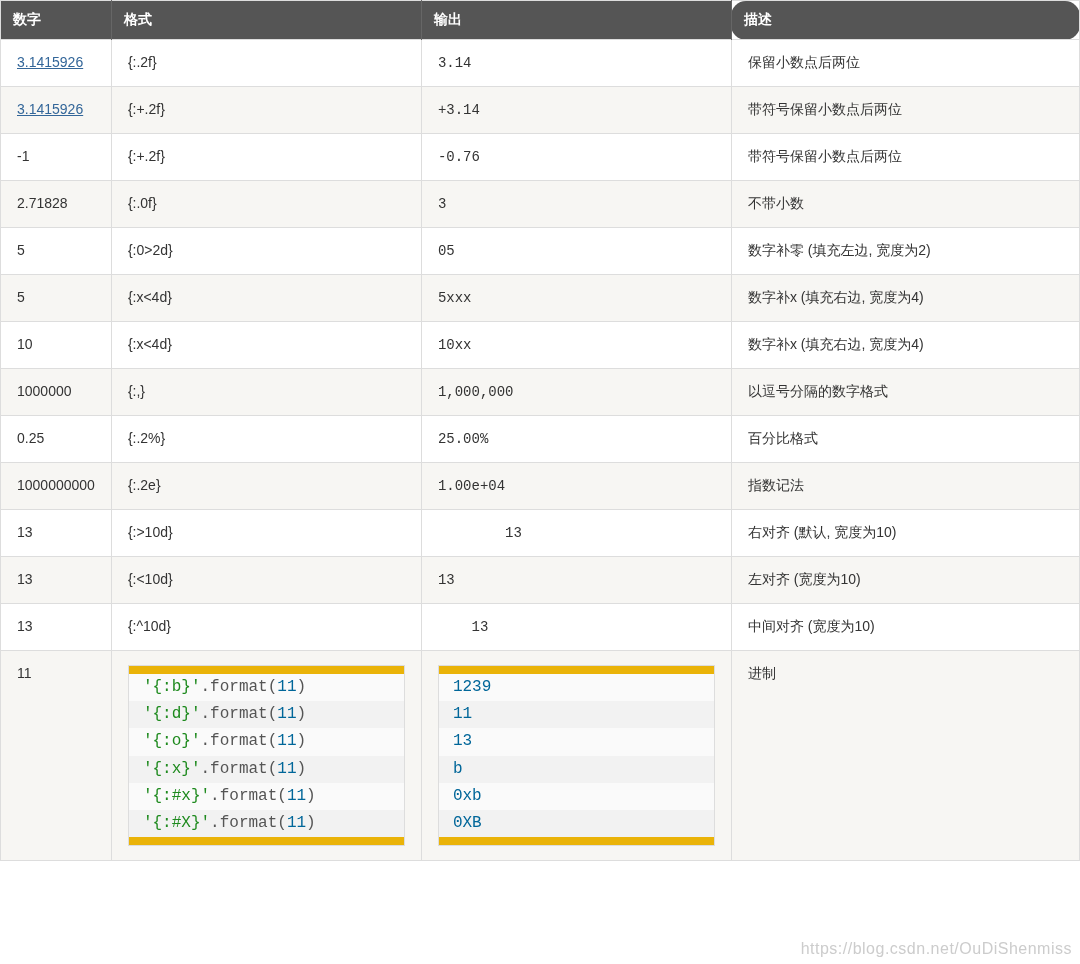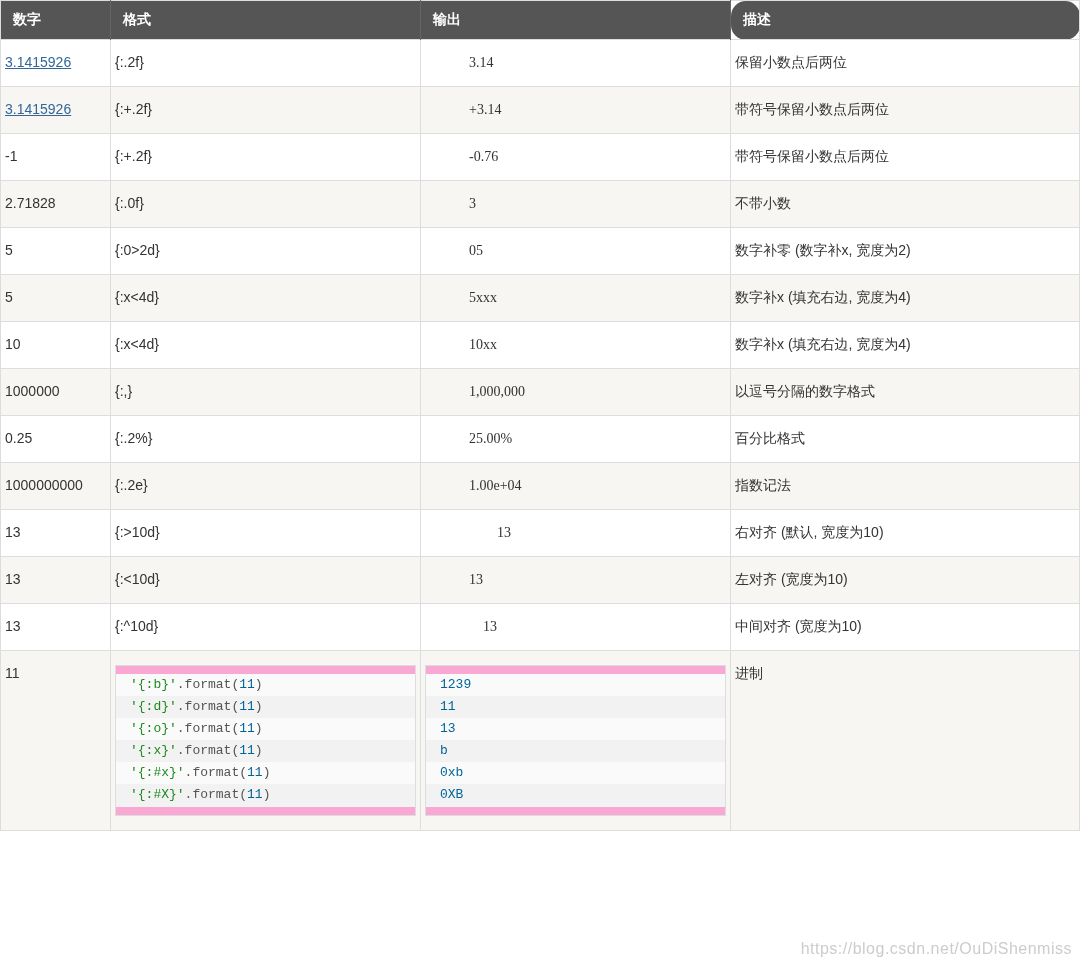--- a/index.html
+++ b/index.html
@@ -24,50 +24,50 @@
   }
   th {
     text-align: left;
     padding: 10px 12px;
     font-weight: bold;
     font-size: 14px;
     border-right: 1px solid #666;
   }
   th:last-child { border-right: none; border-radius: 15px; }
   td {
-    padding: 14px 4px;
+    padding: 14px 16px;
     border: 1px solid #ddd;
     vertical-align: top;
     color: #333;
   }
   tbody tr:nth-child(odd) td { background: #fff; }
   tbody tr:nth-child(even) td { background: #f7f6f3; }
   a.numlink {
     color: #336699;
     text-decoration: underline;
   }
   .codeblock {
     border: 1px solid #ddd;
-    background: #f9a8d4;
+    background: #eab308;
     padding: 8px 0;
     font-family: Consolas, Monaco, "Courier New", monospace;
-    font-size: 13px;
+    font-size: 16px;
     line-height: 1.7;
   }
   .codeblock .line {
     padding: 0 14px;
     white-space: pre;
   }
   .codeblock .line:nth-child(odd) { background: #fafafa; }
   .codeblock .line:nth-child(even) { background: #f2f2f2; }
   .tok-str { color: #1e8a1e; }
   .tok-punc { color: #555; }
   .tok-num { color: #006699; }
   .tok-fn { color: #555; }
-  .mono { font-family: Liberation Serif, serif; white-space: pre; margin-left: 44px; }
+  .mono { font-family: Liberation Mono, monospace; white-space: pre; }
   .watermark {
     position: fixed;
     bottom: 6px;
     right: 8px;
     font-size: 16px;
     color: #ccc;
     letter-spacing: 0.5px;
   }
   .col-num { width: 110px; }
   .col-fmt { width: 310px; }
@@ -113,21 +113,21 @@
       <tr>
         <td>2.71828</td>
         <td>{:.0f}</td>
         <td><span class="mono">3</span></td>
         <td>不带小数</td>
       </tr>
       <tr>
         <td>5</td>
         <td>{:0&gt;2d}</td>
         <td><span class="mono">05</span></td>
-        <td>数字补零 (数字补x, 宽度为2)</td>
+        <td>数字补零 (填充左边, 宽度为2)</td>
       </tr>
       <tr>
         <td>5</td>
         <td>{:x&lt;4d}</td>
         <td><span class="mono">5xxx</span></td>
         <td>数字补x (填充右边, 宽度为4)</td>
       </tr>
       <tr>
         <td>10</td>
         <td>{:x&lt;4d}</td>

